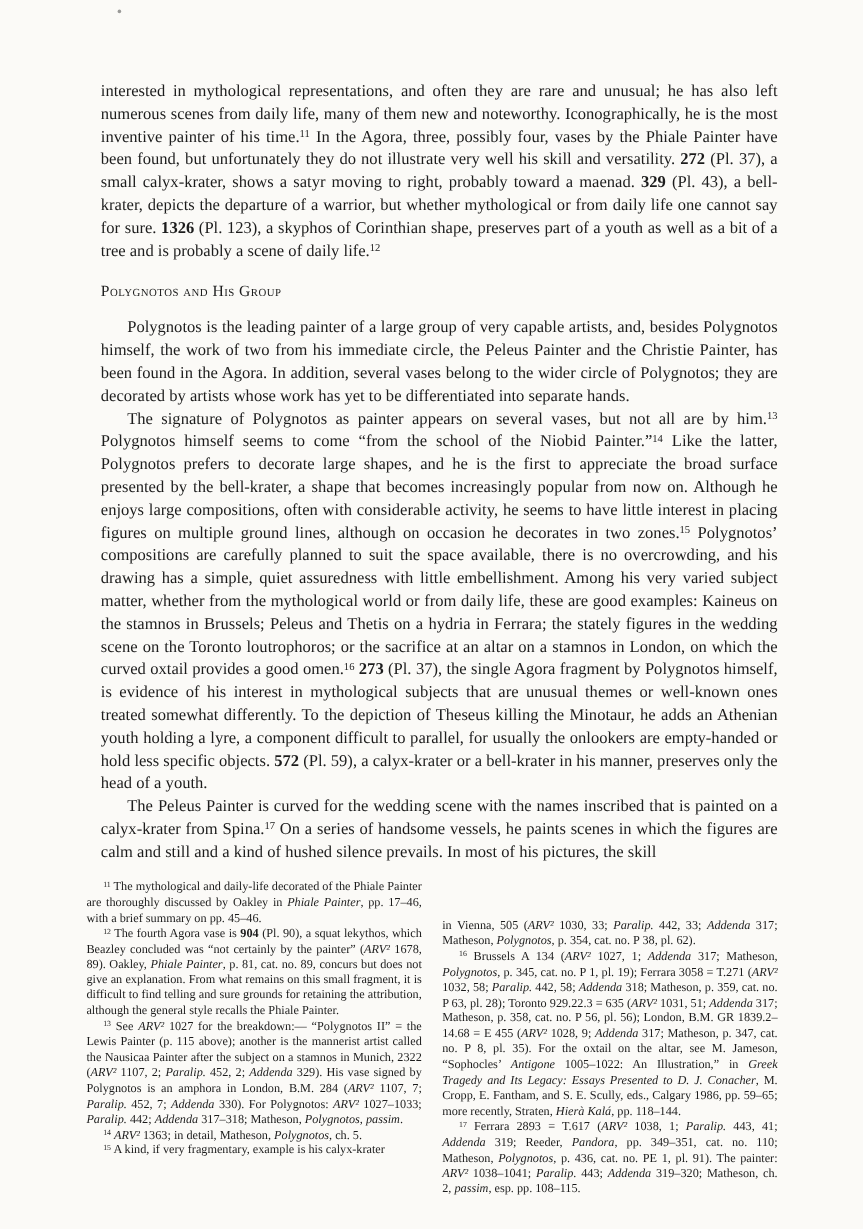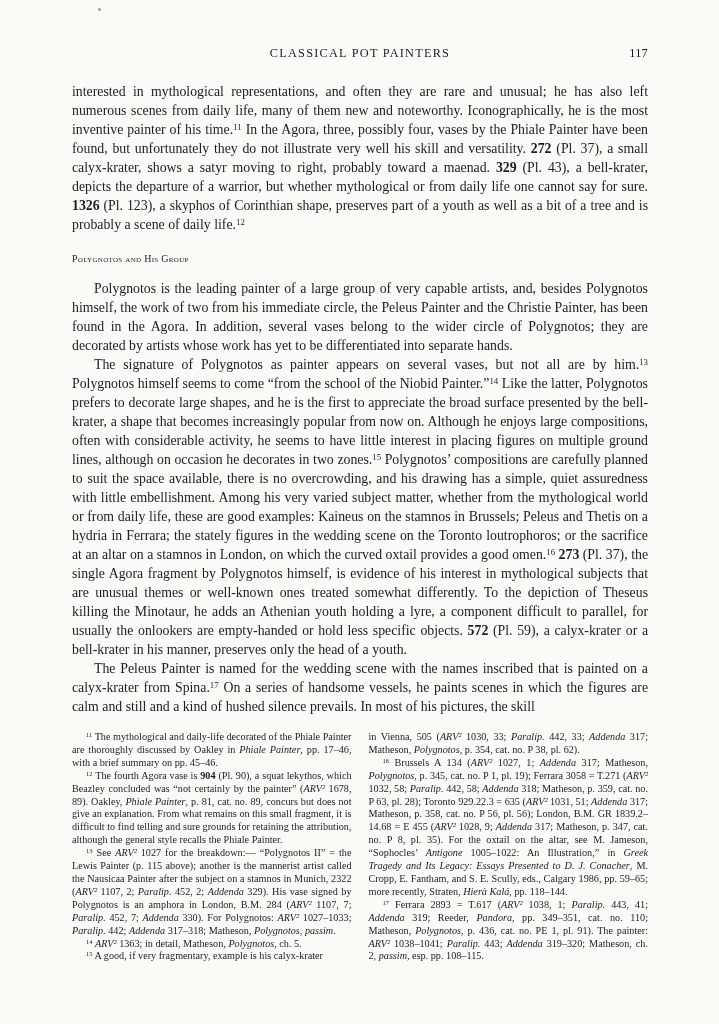--- a/index.html
+++ b/index.html
@@ -44,30 +44,31 @@
     position: absolute;
     right: 0;
     top: 0;
     letter-spacing: 0.02em;
   }
   .body-text {
     margin-top: 20px;
     font-size: 13.8px;
     line-height: 19px;
     text-align: justify;
+    margin-left: 12px;
   }
   .para {
     margin: 0;
     text-indent: 22px;
   }
   .para.no-indent {
     text-indent: 0;
   }
   .section-heading {
-    font-size: 10px;
+    font-size: 13px;
     font-weight: normal;
     font-variant: small-caps;
     letter-spacing: 0.03em;
     text-align: left;
     text-indent: 0;
     margin: 15px 0 11px 0;
   }
   .footnotes {
     margin-top: 15px;
     display: flex;
@@ -79,56 +80,53 @@
   .fn-col {
     flex: 1 1 0;
     min-width: 0;
   }
   .fn {
     margin: 0;
     text-indent: 14px;
   }
   .fn.cont {
     text-indent: 0;
+    margin-top: 32px;
   }
   .s-b { font-weight: bold; }
   .s-i { font-style: italic; }
   .s-sup {
     font-size: 0.64em;
     position: relative;
     top: -0.45em;
     line-height: 0;
   }
 </style>
 </head>
 <body>
 
 <div class="page">
   <div class="speck"></div>
 
-  <header class="running-head">
-    <div class="rh-title">CLASSICAL POT PAINTERS</div>
-    <div class="rh-page">117</div>
-  </header>
 
   <main class="body-text">
     <p class="para no-indent"><span>interested in mythological representations, and often they are rare and unusual; he has also left numerous scenes from daily life, many of them new and noteworthy. Iconographically, he is the most inventive painter of his time.</span><span class="s-sup">11</span><span> In the Agora, three, possibly four, vases by the Phiale Painter have been found, but unfortunately they do not illustrate very well his skill and versatility. </span><span class="s-b">272</span><span> (Pl. 37), a small calyx-krater, shows a satyr moving to right, probably toward a maenad. </span><span class="s-b">329</span><span> (Pl. 43), a bell-krater, depicts the departure of a warrior, but whether mythological or from daily life one cannot say for sure. </span><span class="s-b">1326</span><span> (Pl. 123), a skyphos of Corinthian shape, preserves part of a youth as well as a bit of a tree and is probably a scene of daily life.</span><span class="s-sup">12</span></p>
     <h2 class="section-heading">Polygnotos and His Group</h2>
     <p class="para"><span>Polygnotos is the leading painter of a large group of very capable artists, and, besides Polygnotos himself, the work of two from his immediate circle, the Peleus Painter and the Christie Painter, has been found in the Agora. In addition, several vases belong to the wider circle of Polygnotos; they are decorated by artists whose work has yet to be differentiated into separate hands.</span></p>
     <p class="para"><span>The signature of Polygnotos as painter appears on several vases, but not all are by him.</span><span class="s-sup">13</span><span> Polygnotos himself seems to come “from the school of the Niobid Painter.”</span><span class="s-sup">14</span><span> Like the latter, Polygnotos prefers to decorate large shapes, and he is the first to appreciate the broad surface presented by the bell-krater, a shape that becomes increasingly popular from now on. Although he enjoys large compositions, often with considerable activity, he seems to have little interest in placing figures on multiple ground lines, although on occasion he decorates in two zones.</span><span class="s-sup">15</span><span> Polygnotos’ compositions are carefully planned to suit the space available, there is no overcrowding, and his drawing has a simple, quiet assuredness with little embellishment. Among his very varied subject matter, whether from the mythological world or from daily life, these are good examples: Kaineus on the stamnos in Brussels; Peleus and Thetis on a hydria in Ferrara; the stately figures in the wedding scene on the Toronto loutrophoros; or the sacrifice at an altar on a stamnos in London, on which the curved oxtail provides a good omen.</span><span class="s-sup">16</span><span> </span><span class="s-b">273</span><span> (Pl. 37), the single Agora fragment by Polygnotos himself, is evidence of his interest in mythological subjects that are unusual themes or well-known ones treated somewhat differently. To the depiction of Theseus killing the Minotaur, he adds an Athenian youth holding a lyre, a component difficult to parallel, for usually the onlookers are empty-handed or hold less specific objects. </span><span class="s-b">572</span><span> (Pl. 59), a calyx-krater or a bell-krater in his manner, preserves only the head of a youth.</span></p>
-    <p class="para"><span>The Peleus Painter is named for the wedding scene with the names inscribed that is painted on a calyx-krater from Spina.</span><span class="s-sup">17</span><span> On a series of handsome vessels, he paints scenes in which the figures are calm and still and a kind of hushed silence prevails. In most of his pictures, the skill</span></p>
+    <p class="para"><span>The Peleus Painter is curved for the wedding scene with the names inscribed that is painted on a calyx-krater from Spina.</span><span class="s-sup">17</span><span> On a series of handsome vessels, he paints scenes in which the figures are calm and still and a kind of hushed silence prevails. In most of his pictures, the skill</span></p>
   </main>
 
   <footer class="footnotes">
     <div class="fn-col">
       <p class="fn"><span class="s-sup">11</span><span> The mythological and daily-life decorated of the Phiale Painter are thoroughly discussed by Oakley in </span><span class="s-i">Phiale Painter</span><span>, pp. 17–46, with a brief summary on pp. 45–46.</span></p>
       <p class="fn"><span class="s-sup">12</span><span> The fourth Agora vase is </span><span class="s-b">904</span><span> (Pl. 90), a squat lekythos, which Beazley concluded was “not certainly by the painter” (</span><span class="s-i">ARV²</span><span> 1678, 89). Oakley, </span><span class="s-i">Phiale Painter</span><span>, p. 81, cat. no. 89, concurs but does not give an explanation. From what remains on this small fragment, it is difficult to find telling and sure grounds for retaining the attribution, although the general style recalls the Phiale Painter.</span></p>
       <p class="fn"><span class="s-sup">13</span><span> See </span><span class="s-i">ARV²</span><span> 1027 for the breakdown:— “Polygnotos II” = the Lewis Painter (p. 115 above); another is the mannerist artist called the Nausicaa Painter after the subject on a stamnos in Munich, 2322 (</span><span class="s-i">ARV²</span><span> 1107, 2; </span><span class="s-i">Paralip.</span><span> 452, 2; </span><span class="s-i">Addenda</span><span> 329). His vase signed by Polygnotos is an amphora in London, B.M. 284 (</span><span class="s-i">ARV²</span><span> 1107, 7; </span><span class="s-i">Paralip.</span><span> 452, 7; </span><span class="s-i">Addenda</span><span> 330). For Polygnotos: </span><span class="s-i">ARV²</span><span> 1027–1033; </span><span class="s-i">Paralip.</span><span> 442; </span><span class="s-i">Addenda</span><span> 317–318; Matheson, </span><span class="s-i">Polygnotos</span><span>, </span><span class="s-i">passim</span><span>.</span></p>
       <p class="fn"><span class="s-sup">14</span><span> </span><span class="s-i">ARV²</span><span> 1363; in detail, Matheson, </span><span class="s-i">Polygnotos</span><span>, ch. 5.</span></p>
-      <p class="fn"><span class="s-sup">15</span><span> A good, if very fragmentary, example is his calyx-krater</span></p>
+      <p class="fn"><span class="s-sup">15</span><span> A kind, if very fragmentary, example is his calyx-krater</span></p>
     </div>
     <div class="fn-col">
       <p class="fn cont"><span>in Vienna, 505 (</span><span class="s-i">ARV²</span><span> 1030, 33; </span><span class="s-i">Paralip.</span><span> 442, 33; </span><span class="s-i">Addenda</span><span> 317; Matheson, </span><span class="s-i">Polygnotos</span><span>, p. 354, cat. no. P 38, pl. 62).</span></p>
       <p class="fn"><span class="s-sup">16</span><span> Brussels A 134 (</span><span class="s-i">ARV²</span><span> 1027, 1; </span><span class="s-i">Addenda</span><span> 317; Matheson, </span><span class="s-i">Polygnotos</span><span>, p. 345, cat. no. P 1, pl. 19); Ferrara 3058 = T.271 (</span><span class="s-i">ARV²</span><span> 1032, 58; </span><span class="s-i">Paralip.</span><span> 442, 58; </span><span class="s-i">Addenda</span><span> 318; Matheson, p. 359, cat. no. P 63, pl. 28); Toronto 929.22.3 = 635 (</span><span class="s-i">ARV²</span><span> 1031, 51; </span><span class="s-i">Addenda</span><span> 317; Matheson, p. 358, cat. no. P 56, pl. 56); London, B.M. GR 1839.2–14.68 = E 455 (</span><span class="s-i">ARV²</span><span> 1028, 9; </span><span class="s-i">Addenda</span><span> 317; Matheson, p. 347, cat. no. P 8, pl. 35). For the oxtail on the altar, see M. Jameson, “Sophocles’ </span><span class="s-i">Antigone</span><span> 1005–1022: An Illustration,” in </span><span class="s-i">Greek Tragedy and Its Legacy: Essays Presented to D. J. Conacher</span><span>, M. Cropp, E. Fantham, and S. E. Scully, eds., Calgary 1986, pp. 59–65; more recently, Straten, </span><span class="s-i">Hierà Kalá</span><span>, pp. 118–144.</span></p>
       <p class="fn"><span class="s-sup">17</span><span> Ferrara 2893 = T.617 (</span><span class="s-i">ARV²</span><span> 1038, 1; </span><span class="s-i">Paralip.</span><span> 443, 41; </span><span class="s-i">Addenda</span><span> 319; Reeder, </span><span class="s-i">Pandora</span><span>, pp. 349–351, cat. no. 110; Matheson, </span><span class="s-i">Polygnotos</span><span>, p. 436, cat. no. PE 1, pl. 91). The painter: </span><span class="s-i">ARV²</span><span> 1038–1041; </span><span class="s-i">Paralip.</span><span> 443; </span><span class="s-i">Addenda</span><span> 319–320; Matheson, ch. 2, </span><span class="s-i">passim</span><span>, esp. pp. 108–115.</span></p>
     </div>
   </footer>
 </div>
 
 </body></html>

